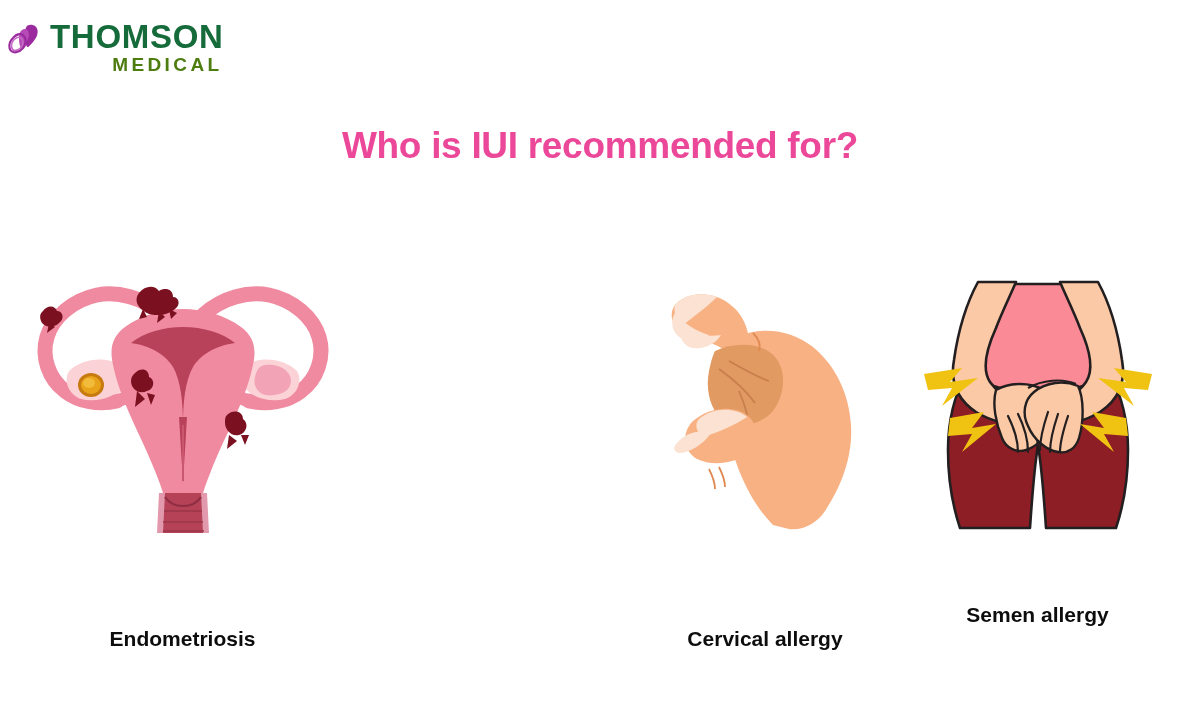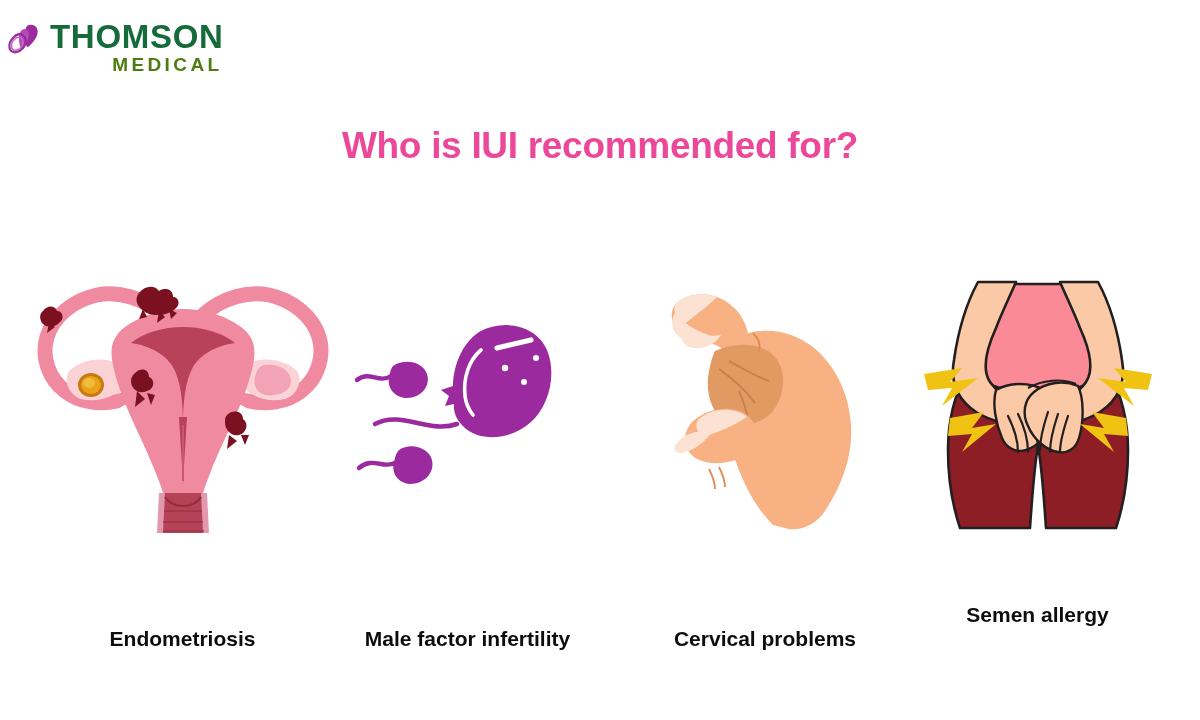--- a/index.html
+++ b/index.html
@@ -217,48 +217,20 @@
           <path d="M214 140 C220 134 230 136 230 144 C236 148 234 158 226 160
                    C218 162 212 154 212 148 C212 144 212 142 214 140 Z"></path>
           <path d="M216 160 L214 174 L224 166 Z"></path>
           <path d="M228 160 L232 170 L236 160 Z"></path>
         </g>
       </svg>
     </div>
     <div class="card-label">Endometriosis</div>
   </div>
 
-  <div class="card" id="card-male-factor">
-    <div class="card-art">
-      <svg width="230" height="190" viewBox="0 0 230 190">
-
-        <path d="M4 70 C16 60 26 74 38 66" fill="none" stroke="#9A2A9E" stroke-width="4.4" stroke-linecap="round"></path>
-        <path d="M40 56 C52 48 70 52 74 64 C78 76 68 88 54 88
-                 C42 88 34 78 36 68 C37 62 38 58 40 56 Z" fill="#9A2A9E"></path>
-
-        <path d="M6 158 C20 146 30 160 44 152" fill="none" stroke="#9A2A9E" stroke-width="4.4" stroke-linecap="round"></path>
-        <path d="M46 140 C58 132 76 138 79 150 C82 163 71 174 57 174
-                 C45 173 38 163 41 152 C42 146 44 142 46 140 Z" fill="#9A2A9E"></path>
-
-        <path d="M22 114 C48 100 76 124 104 114" fill="none" stroke="#9A2A9E" stroke-width="4.6" stroke-linecap="round"></path>
-
-        <path d="M126 22 C152 8 184 16 194 40 C204 64 196 96 178 112
-                 C158 130 128 132 112 118 C104 111 100 102 101 94
-                 L92 96 L96 86 L88 80 L100 76
-                 C100 58 108 34 126 22 Z" fill="#9A2A9E"></path>
-
-        <path d="M128 40 C116 50 110 68 112 86 C113 94 116 100 120 105" fill="none" stroke="#FFFFFF" stroke-width="3.6" stroke-linecap="round"></path>
-        <path d="M144 38 L178 30" fill="none" stroke="#FFFFFF" stroke-width="5.2" stroke-linecap="round"></path>
-        <circle cx="152" cy="58" r="3.2" fill="#FFFFFF"></circle>
-        <circle cx="183" cy="48" r="3" fill="#FFFFFF"></circle>
-        <circle cx="171" cy="72" r="3" fill="#FFFFFF"></circle>
-      </svg>
-    </div>
-    <div class="card-label">Male factor infertility</div>
-  </div>
 
   <div class="card" id="card-cervical">
     <div class="card-art">
       <svg width="225" height="265" viewBox="0 0 225 265">
 
         <path d="M84 64
                  C110 52 140 58 160 74
                  C182 92 196 120 198 152
                  C200 184 188 214 172 238
                  C164 250 150 258 136 256
@@ -299,21 +271,21 @@
         <path d="M24 170 C32 160 46 156 58 160
                  C50 172 36 180 26 180
                  C20 178 20 174 24 170 Z" fill="#FBE2D2"></path>
 
         <path d="M56 196 C60 204 62 210 62 216" fill="none" stroke="#E08A52" stroke-width="1.8"></path>
         <path d="M66 194 C70 202 72 208 72 214" fill="none" stroke="#E08A52" stroke-width="1.8"></path>
 
         <path d="M100 60 C106 66 108 72 106 78" fill="none" stroke="#E08A52" stroke-width="1.8"></path>
       </svg>
     </div>
-    <div class="card-label">Cervical problems</div>
+    <div class="card-label">Cervical allergy</div>
   </div>
 
   <div class="card" id="card-semen-allergy">
     <div class="card-art">
       <svg width="240" height="270" viewBox="0 0 240 270">
 
         <path d="M62 14 L178 14 L186 108 C170 118 148 124 120 124
                  C92 124 70 118 54 108 Z" fill="#FA8A95" stroke="#231F20" stroke-width="2.6" stroke-linejoin="round"></path>
 
         <path d="M48 104

